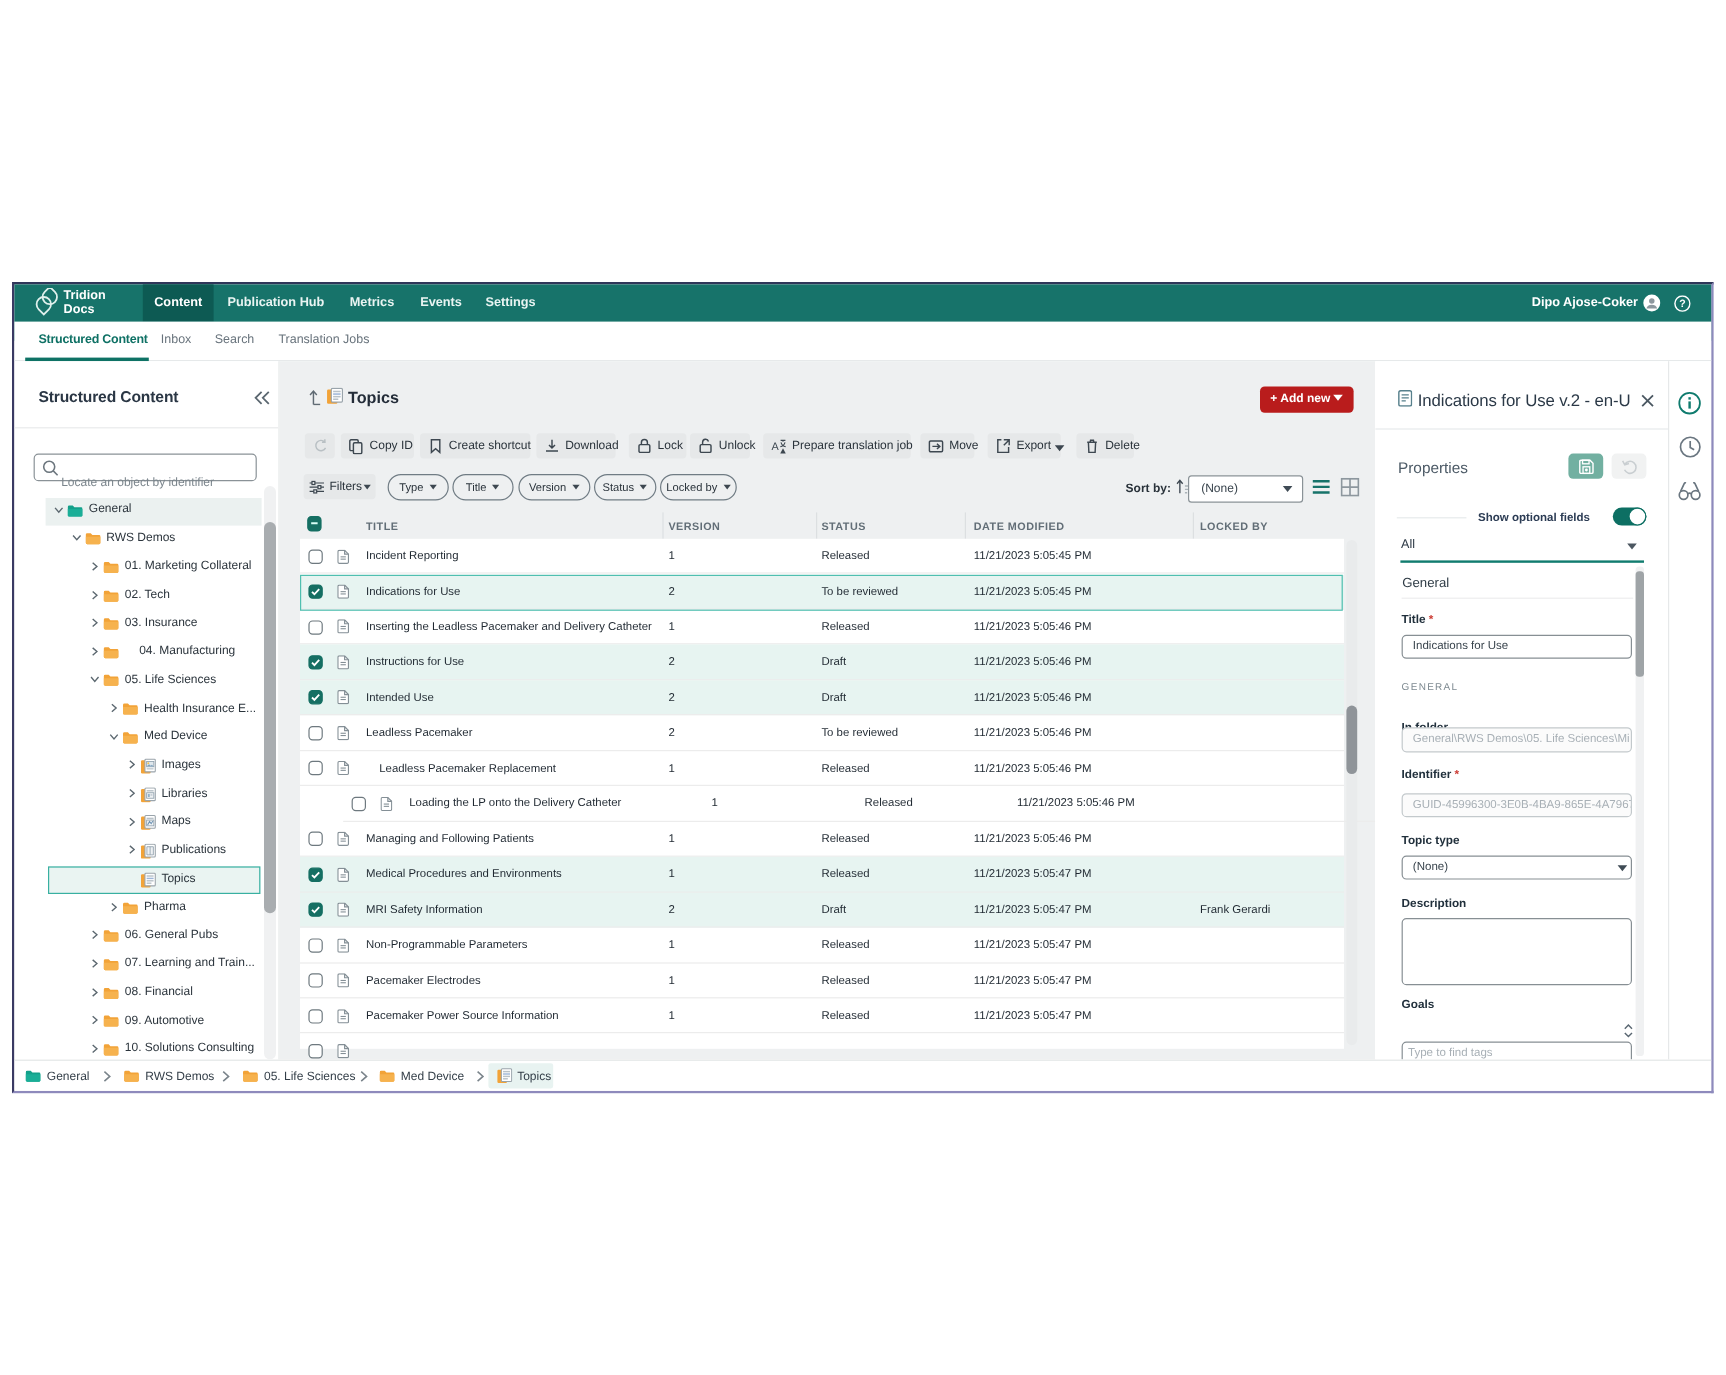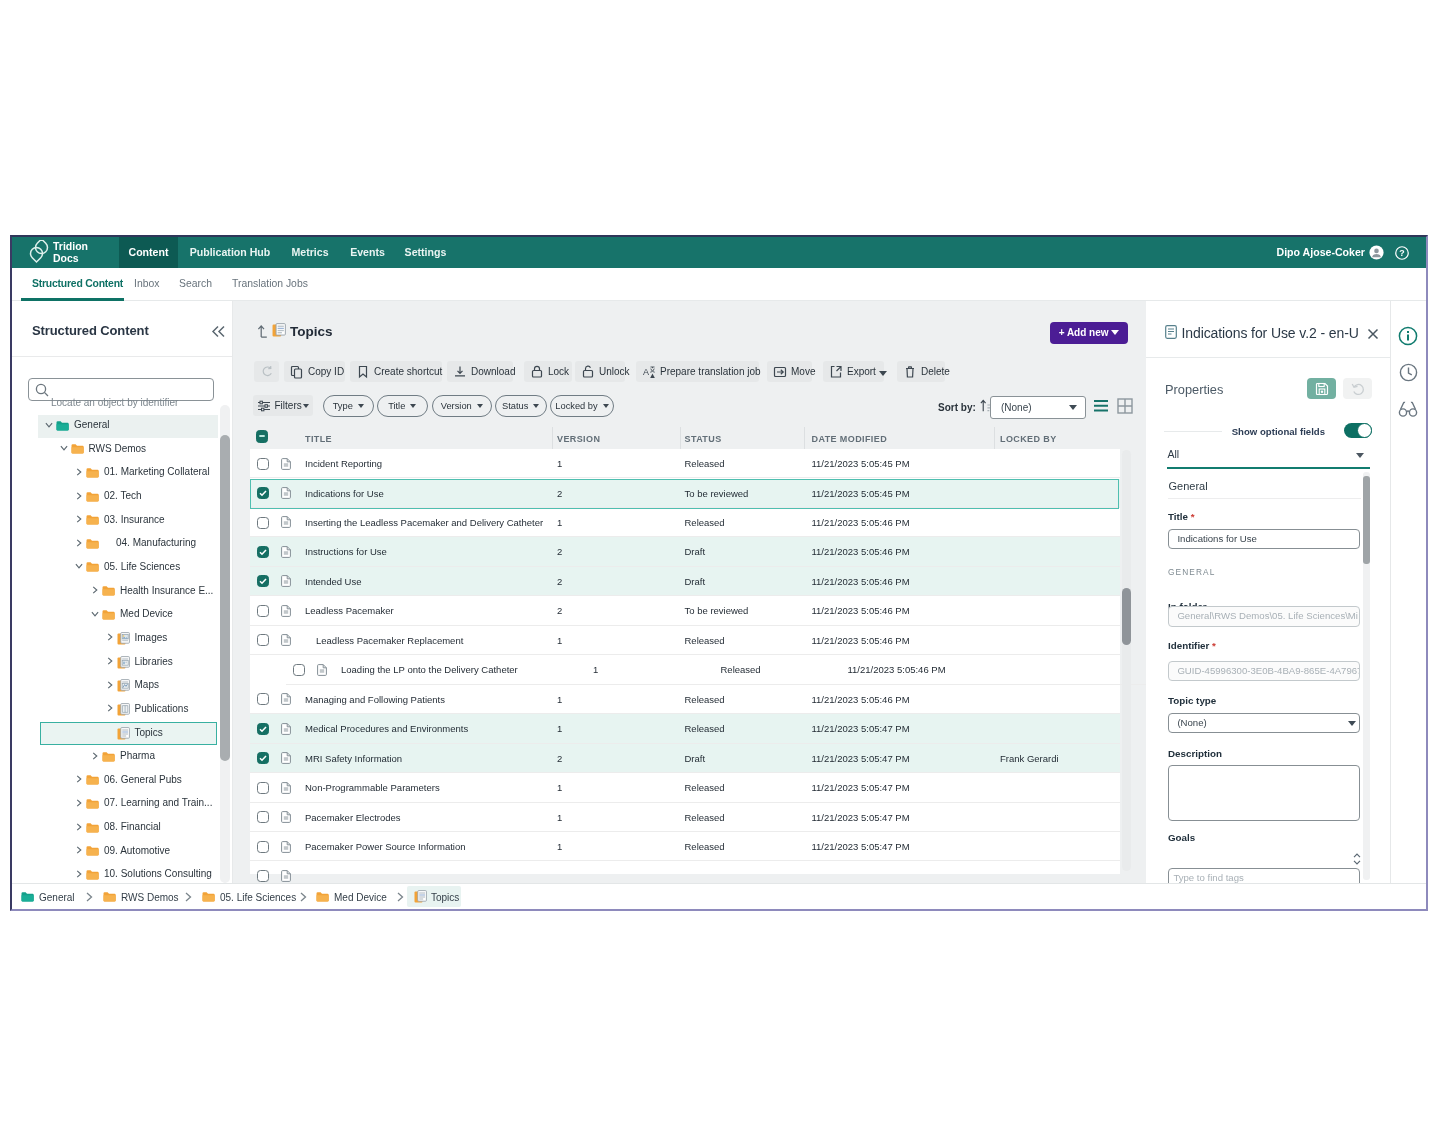--- a/index.html
+++ b/index.html
@@ -328,21 +328,21 @@
 <div style="position:absolute;left:208px;top:134px;width:10px;height:326px;background:#a9adb0;border-radius:5px;"></div>
 </div>
 <div class="main">
 <svg style="position:absolute;left:24px;top:23px" width="14" height="14" viewBox="0 0 15 15">
 <path d="M4.5 14 L10.5 14 M4.5 14 L4.5 3 M1.5 5.5 L4.5 2 L7.5 5.5" stroke="#5f6a73" stroke-width="1.3" fill="none"></path>
 </svg>
 <svg style="position:absolute;left:39px;top:22px" width="14" height="14" viewBox="0 0 13 13">
         <use href="#obj-topic"></use>
       </svg>
 <div style="position:absolute;left:57px;top:23px;font-size:13.5px;font-weight:bold;color:#232c38;">Topics</div>
-<div style="position:absolute;left:817px;top:21px;width:78px;height:22px;background:#4c1d95;border-radius:4px;color:#fff;font-size:10px;font-weight:bold;text-align:center;line-height:22px;">+ Add new <span style="display:inline-block;width:0;height:0;border-left:4px solid transparent;border-right:4px solid transparent;border-top:5px solid #fff;vertical-align:1px;"></span></div>
+<div style="position:absolute;left:817px;top:21px;width:78px;height:22px;background:#b91c1c;border-radius:4px;color:#fff;font-size:10px;font-weight:bold;text-align:center;line-height:22px;">+ Add new <span style="display:inline-block;width:0;height:0;border-left:4px solid transparent;border-right:4px solid transparent;border-top:5px solid #fff;vertical-align:1px;"></span></div>
 <div class="tbtn" style="left:21.0px;width:25px;"></div>
 <svg style="position:absolute;left:27.0px;top:63.5px" width="14" height="14" viewBox="0 0 14 14">
         <path d="M10.5 3.2 A4.3 4.3 0 1 0 11.3 8.3 M10.7 1 L10.8 3.5 L8.3 3.6" stroke="#b9c0c4" stroke-width="1.2" fill="none"></path>
       </svg>
 <div class="tbtn" style="left:51.0px;width:61px;padding-left:24px;">Copy ID</div>
 <svg style="position:absolute;left:57.0px;top:63.5px" width="14" height="14" viewBox="0 0 14 14">
         <rect x="1.5" y="1.5" width="7" height="9" rx="1" fill="none" stroke="#3d4750" stroke-width="1.2"></rect>
         <rect x="4.5" y="4" width="7" height="9" rx="1" fill="#e6e8e9" stroke="#3d4750" stroke-width="1.2"></rect>
       </svg>
 <div class="tbtn" style="left:117.0px;width:92px;padding-left:24px;">Create shortcut</div>

